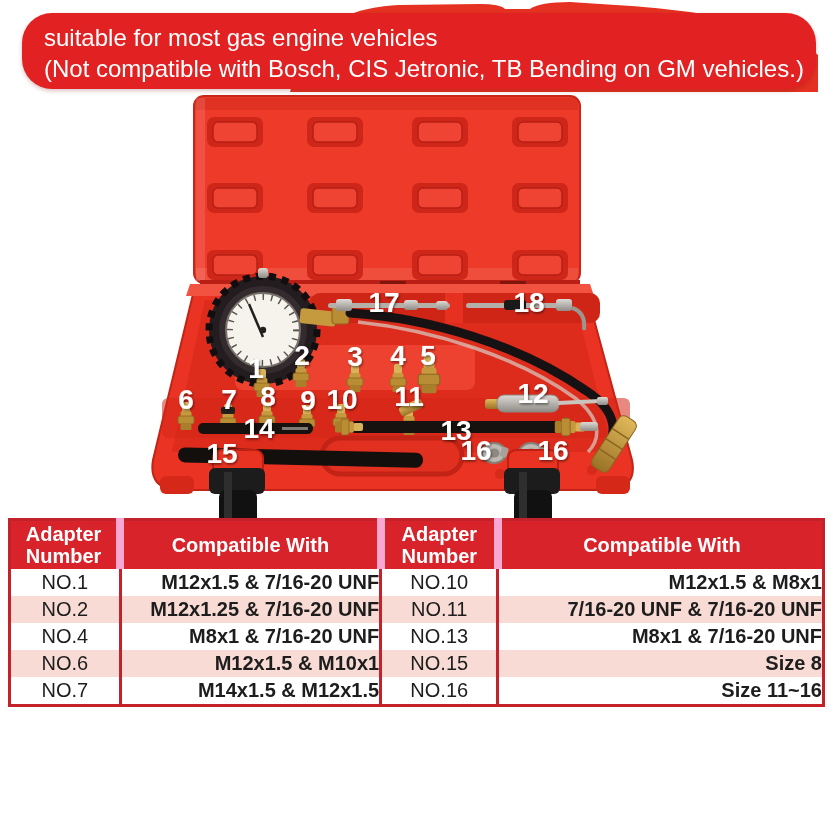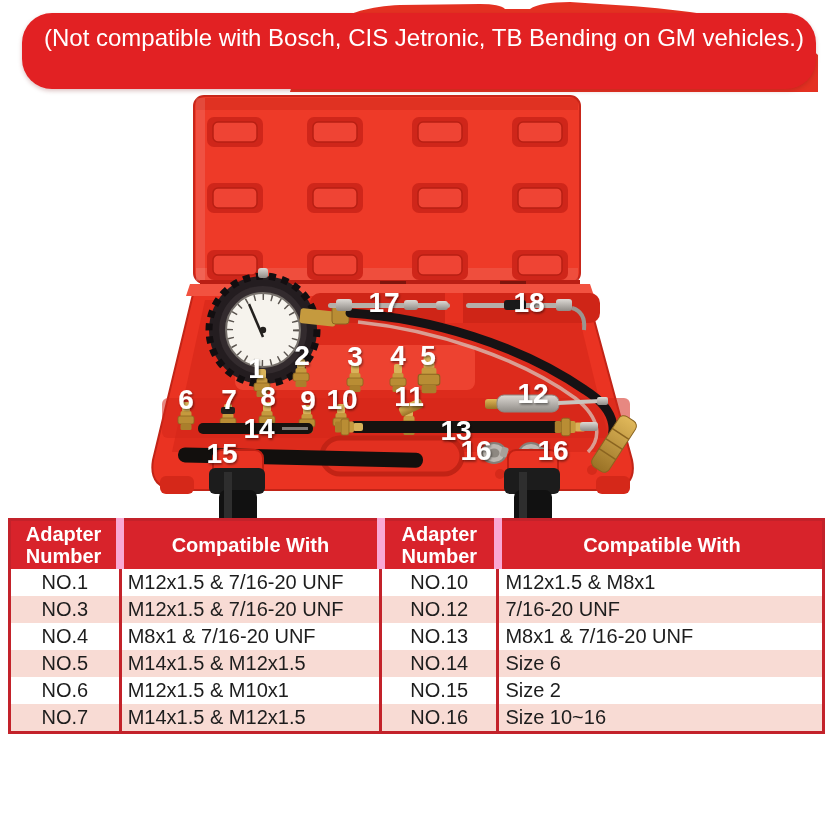--- a/index.html
+++ b/index.html
@@ -26,21 +26,21 @@
     border-left:8px solid #f9a8d4;padding:0;
   }
   table.compat th:first-child{border-left:none;}
   table.compat td{
     font-size:20px;color:#1d1d1d;height:27px;padding:0;
     border-left:3px solid #c3222a;white-space:nowrap;overflow:hidden;
     vertical-align:middle;
   }
   table.compat td:first-child{border-left:none;}
   table.compat td.no{text-align:center;}
-  table.compat td.compat-cell{text-align:left;padding-left:6px;}
+  table.compat td.compat-cell{text-align:right;padding-left:6px;font-weight:bold;}
   table.compat tbody tr:nth-child(even) td{background:#f8dbd4;}
   col.c-no1{width:13.6%;} col.c-cw1{width:32.0%;}
   col.c-no2{width:14.4%;} col.c-cw2{width:40.0%;}
 </style>
 </head>
 <body>
 
 <div class="stage">
 
   <svg class="photo-svg" width="832" height="518" viewBox="0 0 832 518" xmlns="http://www.w3.org/2000/svg">
@@ -226,20 +226,21 @@
       <text x="533" y="403">12</text>
       <text x="456" y="440">13</text>
       <text x="259" y="438">14</text>
       <text x="222" y="463">15</text>
       <text x="476" y="460">16</text>
       <text x="553" y="460">16</text>
     </g>
   </svg>
 
   <div class="banner">
+    <div>suitable for most gas engine vehicles</div>
     <div>(Not compatible with Bosch, CIS Jetronic, TB Bending on GM vehicles.)</div>
   </div>
 
   <div class="tablewrap">
     <table class="compat">
       <colgroup>
         <col class="c-no1">
           <col class="c-cw1">
           <col class="c-no2">
           <col class="c-cw2">
@@ -253,46 +254,40 @@
         </tr>
       </thead>
       <tbody>
         <tr>
           <td class="no">NO.1</td>
           <td class="compat-cell">M12x1.5 &amp; 7/16-20 UNF</td>
           <td class="no">NO.10</td>
           <td class="compat-cell">M12x1.5 &amp; M8x1</td>
         </tr>
         <tr>
-          <td class="no">NO.3</td>
-          <td class="compat-cell">M12x1.5 &amp; 7/16-20 UNF</td>
-          <td class="no">NO.12</td>
-          <td class="compat-cell">7/16-20 UNF</td>
+          <td class="no">NO.2</td>
+          <td class="compat-cell">M12x1.25 &amp; 7/16-20 UNF</td>
+          <td class="no">NO.11</td>
+          <td class="compat-cell">7/16-20 UNF &amp; 7/16-20 UNF</td>
         </tr>
         <tr>
           <td class="no">NO.4</td>
           <td class="compat-cell">M8x1 &amp; 7/16-20 UNF</td>
           <td class="no">NO.13</td>
           <td class="compat-cell">M8x1 &amp; 7/16-20 UNF</td>
         </tr>
         <tr>
-          <td class="no">NO.5</td>
-          <td class="compat-cell">M14x1.5 &amp; M12x1.5</td>
-          <td class="no">NO.14</td>
-          <td class="compat-cell">Size 6</td>
-        </tr>
-        <tr>
           <td class="no">NO.6</td>
           <td class="compat-cell">M12x1.5 &amp; M10x1</td>
           <td class="no">NO.15</td>
-          <td class="compat-cell">Size 2</td>
+          <td class="compat-cell">Size 8</td>
         </tr>
         <tr>
           <td class="no">NO.7</td>
           <td class="compat-cell">M14x1.5 &amp; M12x1.5</td>
           <td class="no">NO.16</td>
-          <td class="compat-cell">Size 10~16</td>
+          <td class="compat-cell">Size 11~16</td>
         </tr>
       </tbody>
     </table>
   </div>
 
 </div>
 
 </body></html>

